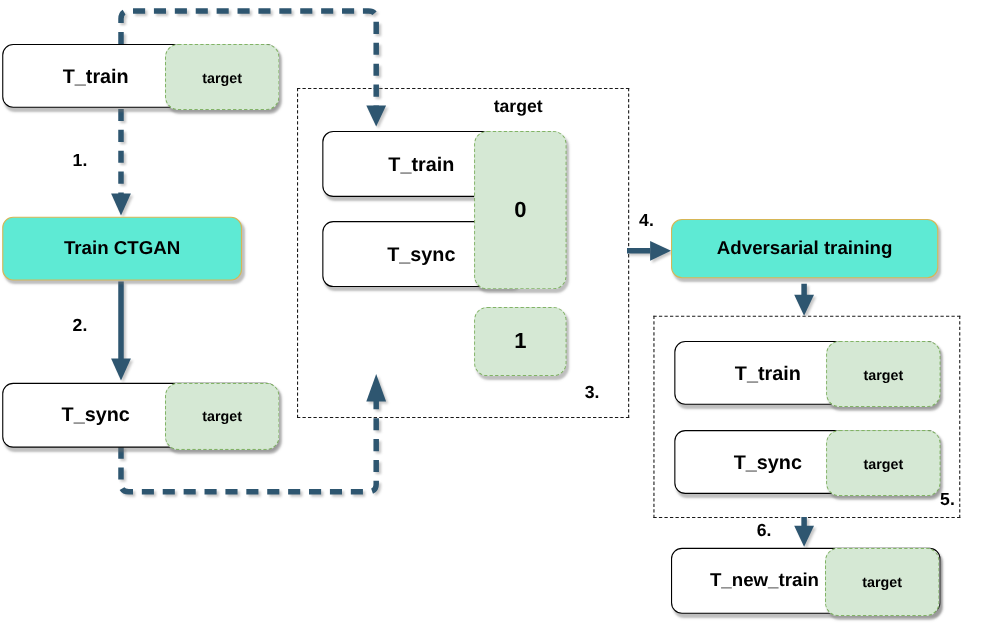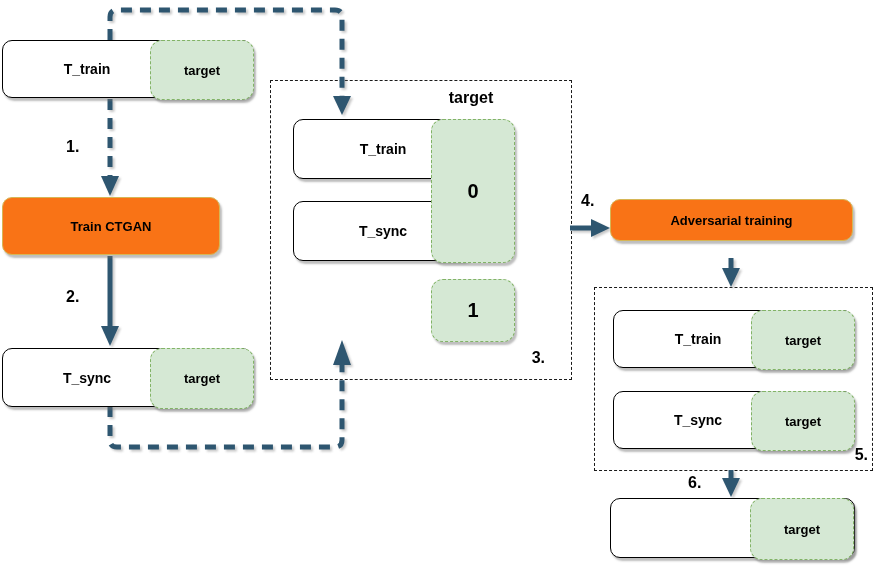--- a/index.html
+++ b/index.html
@@ -21,41 +21,41 @@
   .node{position:absolute;z-index:2;}
   .white-box{
     position:absolute;inset:0;
     background:#ffffff;
     border:1px solid #000;
     border-radius:10px;
     box-shadow:2px 3px 2px rgba(110,110,110,0.45);
   }
   .process-box{
     position:absolute;inset:0;
-    background:#f97316;
+    background:#5eead4;
     border:1.5px solid #D6B656;
     border-radius:10px;
     box-shadow:2px 3px 2px rgba(110,110,110,0.45);
     display:flex;align-items:center;justify-content:center;
-    font-weight:bold;font-size:13px;
+    font-weight:bold;font-size:17px;
   }
   .green-tag{
     position:absolute;
     background:#D5E8D4;
     border:1px dashed #82B366;
     border-radius:12px;
     box-shadow:2px 3px 2px rgba(110,110,110,0.45);
     display:flex;align-items:center;justify-content:center;
     font-weight:bold;font-size:13px;
     z-index:3;
   }
   .box-label{
     position:absolute;top:0;bottom:0;left:0;
     display:flex;align-items:center;justify-content:center;
-    font-weight:bold;font-size:14px;
+    font-weight:bold;font-size:18px;
     z-index:4;white-space:nowrap;
   }
   .step-label{
     position:absolute;z-index:5;
     font-weight:bold;font-size:16px;
   }
   .dashed-container{
     position:absolute;z-index:0;
     border:1px dashed #1a1a1a;
     background:transparent;
@@ -145,21 +145,21 @@
 
     <div class="green-tag" style="left:160px;top:198px;width:82px;height:61px;">
       <span class="value-label">1</span>
     </div>
 
     <div class="step-label" style="right:26px;bottom:12px;">3.</div>
   </div>
 
   <div class="step-label" style="left:581px;top:192px;">4.</div>
 
-  <div class="node" style="left:610px;top:199px;width:243px;height:42px;">
+  <div class="node" style="left:610px;top:199px;width:243px;height:54px;">
     <div class="process-box">
       <span>Adversarial training</span>
     </div>
   </div>
 
   <div class="dashed-container" style="left:594px;top:287px;width:277px;height:182px;">
     <div class="node" style="left:18px;top:22px;width:240px;height:58px;">
       <div class="white-box"></div>
       <div class="green-tag" style="left:138px;top:0;width:102px;height:58px;">
         <span>target</span>
@@ -178,15 +178,16 @@
     <div class="step-label" style="right:4px;bottom:6px;">5.</div>
   </div>
 
   <div class="step-label" style="left:688px;top:474px;">6.</div>
 
   <div class="node" style="left:610px;top:498px;width:245px;height:60px;">
     <div class="white-box"></div>
     <div class="green-tag" style="left:140px;top:0;width:102px;height:60px;">
       <span>target</span>
     </div>
+    <div class="box-label big-label" style="width:170px;">T_new_train</div>
   </div>
 
 </div>
 
 </body></html>

